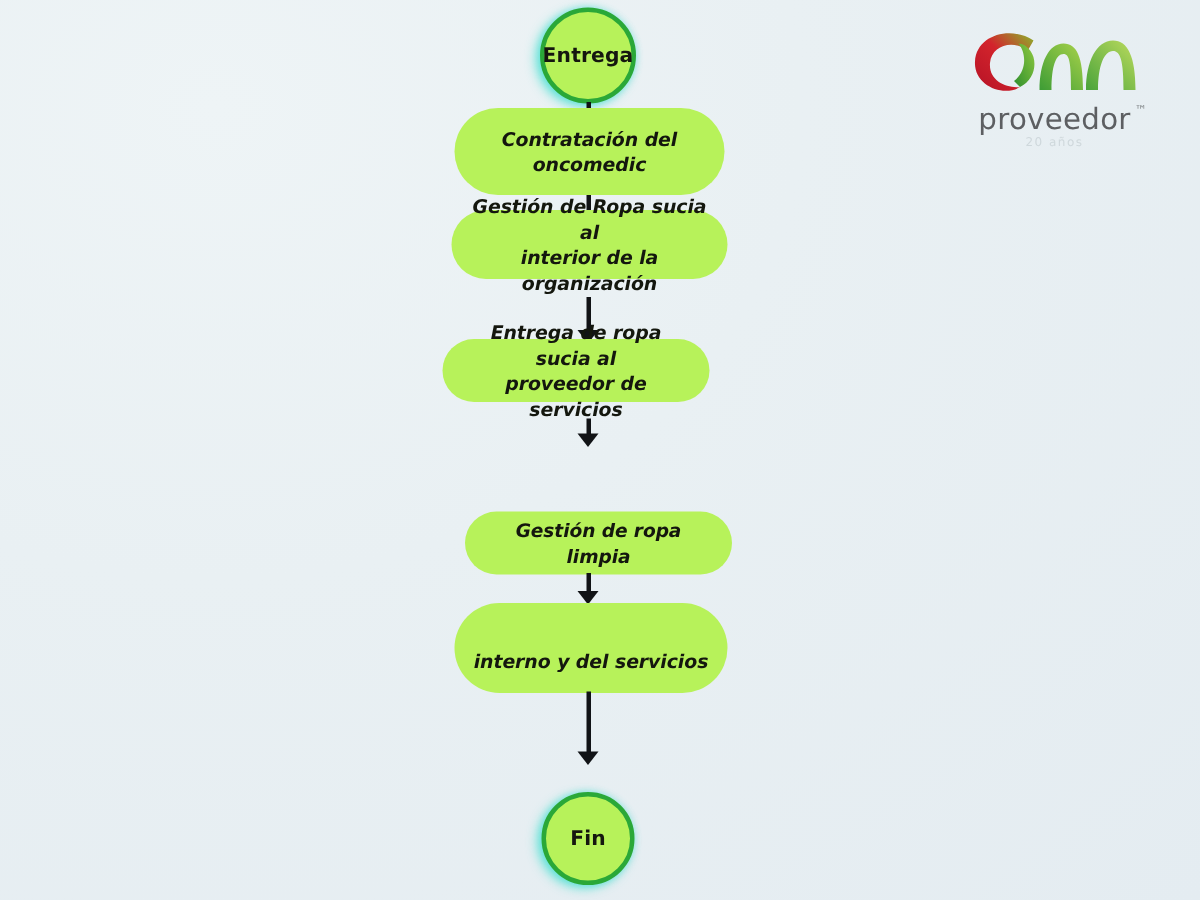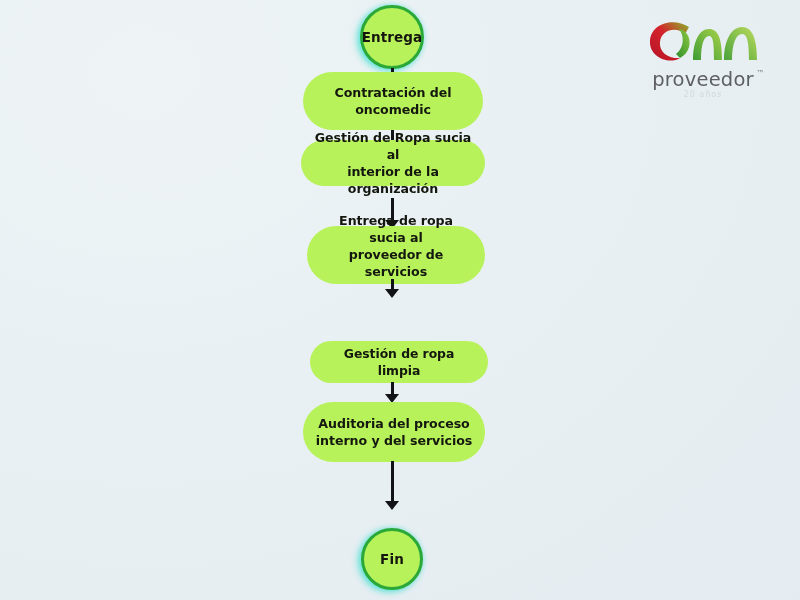--- a/index.html
+++ b/index.html
@@ -95,20 +95,21 @@
     box-sizing: border-box;
     padding: 4px 12px;
   }
   .pill span {
     font-family: "DejaVu Sans", sans-serif;
     font-weight: bold;
     font-size: 12.6px;
     line-height: 17px;
     color: #14170e;
     letter-spacing: -0.05px;
+    font-style: italic;
   }
   .pill.small span { font-size: 12.4px; }
 
   
   .connector {
     position: absolute;
     width: 22px;
   }
   .conn-line {
     position: absolute;
@@ -194,21 +195,21 @@
       <span>Gestión de Ropa sucia al</span><br>
       <span>interior de la organización</span>
     </span>
   </div>
 
   <div class="connector" style="left:381px; top:198px; height:32px;">
     <div class="conn-line" style="height:24px;"></div>
     <div class="conn-head" style="top:22px;"></div>
   </div>
 
-  <div class="pill" style="left:307px; top:226px; width:178px; height:58px;align-items:flex-end;">
+  <div class="pill" style="left:295px; top:226px; width:178px; height:42px;">
     <span>
       <span>Entrega de ropa sucia al</span><br>
       <span>proveedor de servicios</span>
     </span>
   </div>
 
   <div class="connector" style="left:381px; top:279px; height:20px;">
     <div class="conn-line" style="height:12px;"></div>
     <div class="conn-head" style="top:10px;"></div>
   </div>
@@ -218,21 +219,21 @@
     <span>Gestión de ropa limpia</span>
   </div>
 
   <div class="connector" style="left:381px; top:382px; height:22px;">
     <div class="conn-line" style="height:14px;"></div>
     <div class="conn-head" style="top:12px;"></div>
   </div>
 
   <div class="pill" style="left:303px; top:402px; width:182px; height:60px;">
     <span>
-      <span>Auditoria del proceso</span><br>
+      <br>
       <span>interno y del servicios</span>
     </span>
   </div>
 
   <div class="connector" style="left:381px; top:461px; height:50px;">
     <div class="conn-line" style="height:42px;"></div>
     <div class="conn-head" style="top:40px;"></div>
   </div>
 
   <div class="terminator" style="left:361px; top:528px; width:62px; height:62px;">

